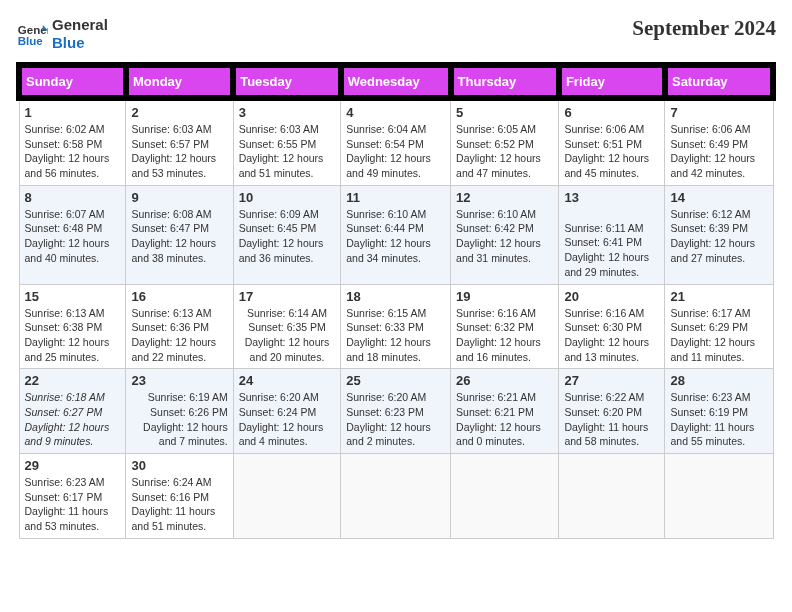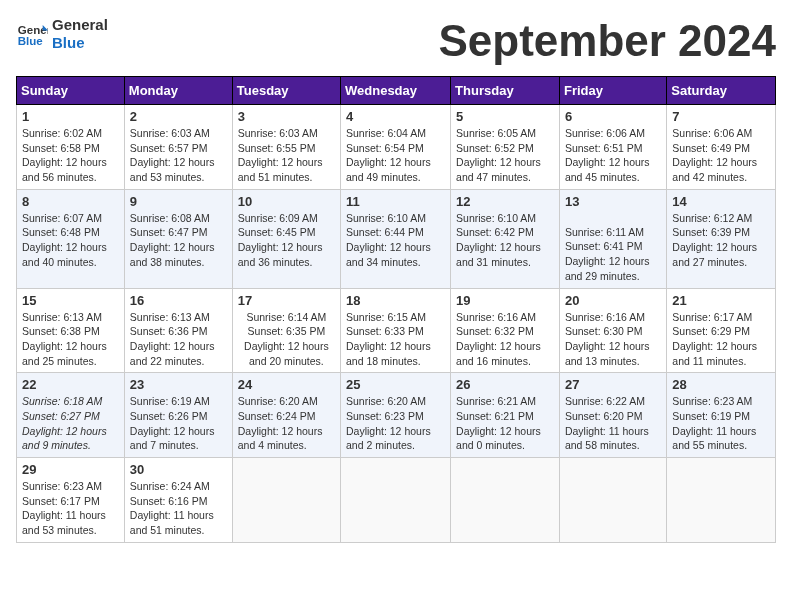--- a/index.html
+++ b/index.html
@@ -22,41 +22,42 @@
       gap: 4px;
     }
     .logo-icon {
       width: 32px;
       height: 32px;
     }
     .title-area {
       text-align: right;
     }
     .month-title {
-      font-size: 44px;
+      font-size: 21px;
       font-weight: bold;
       color: #333;
+      font-family: Liberation Serif, serif;
     }
     .location {
       font-size: 16px;
       color: #555;
     }
     table {
       width: 100%;
       border-collapse: collapse;
       font-size: 11px;
     }
     thead tr th {
-      background-color: #4c1d95;
+      background-color: #d946ef;
       color: #fff;
       padding: 6px 4px;
       text-align: left;
       font-size: 13px;
       font-weight: bold;
-      border: 1px solid #000000;
+      border: 6px solid #000000;
     }
     tbody tr td {
       vertical-align: top;
       padding: 4px 5px;
       border: 1px solid #ccc;
       width: 113px;
       min-height: 70px;
       background: #fff;
     }
     tbody tr:nth-child(even) td {
@@ -269,21 +270,21 @@
       <tr>
         <td>
           <span class="day-number">22</span>
           <div class="day-info" style="white-space: pre-line; font-style: italic;">Sunrise: 6:18 AM
 Sunset: 6:27 PM
 Daylight: 12 hours
 and 9 minutes.</div>
         </td>
         <td>
           <span class="day-number">23</span>
-          <div class="day-info" style="white-space: pre-line;">Sunrise: 6:19 AM
+          <div class="day-info" style="white-space: pre-line; text-align: right;">Sunrise: 6:19 AM
 Sunset: 6:26 PM
 Daylight: 12 hours
 and 7 minutes.</div>
         </td>
         <td>
           <span class="day-number">24</span>
           <div class="day-info" style="white-space: pre-line;">Sunrise: 6:20 AM
 Sunset: 6:24 PM
 Daylight: 12 hours
 and 4 minutes.</div>

